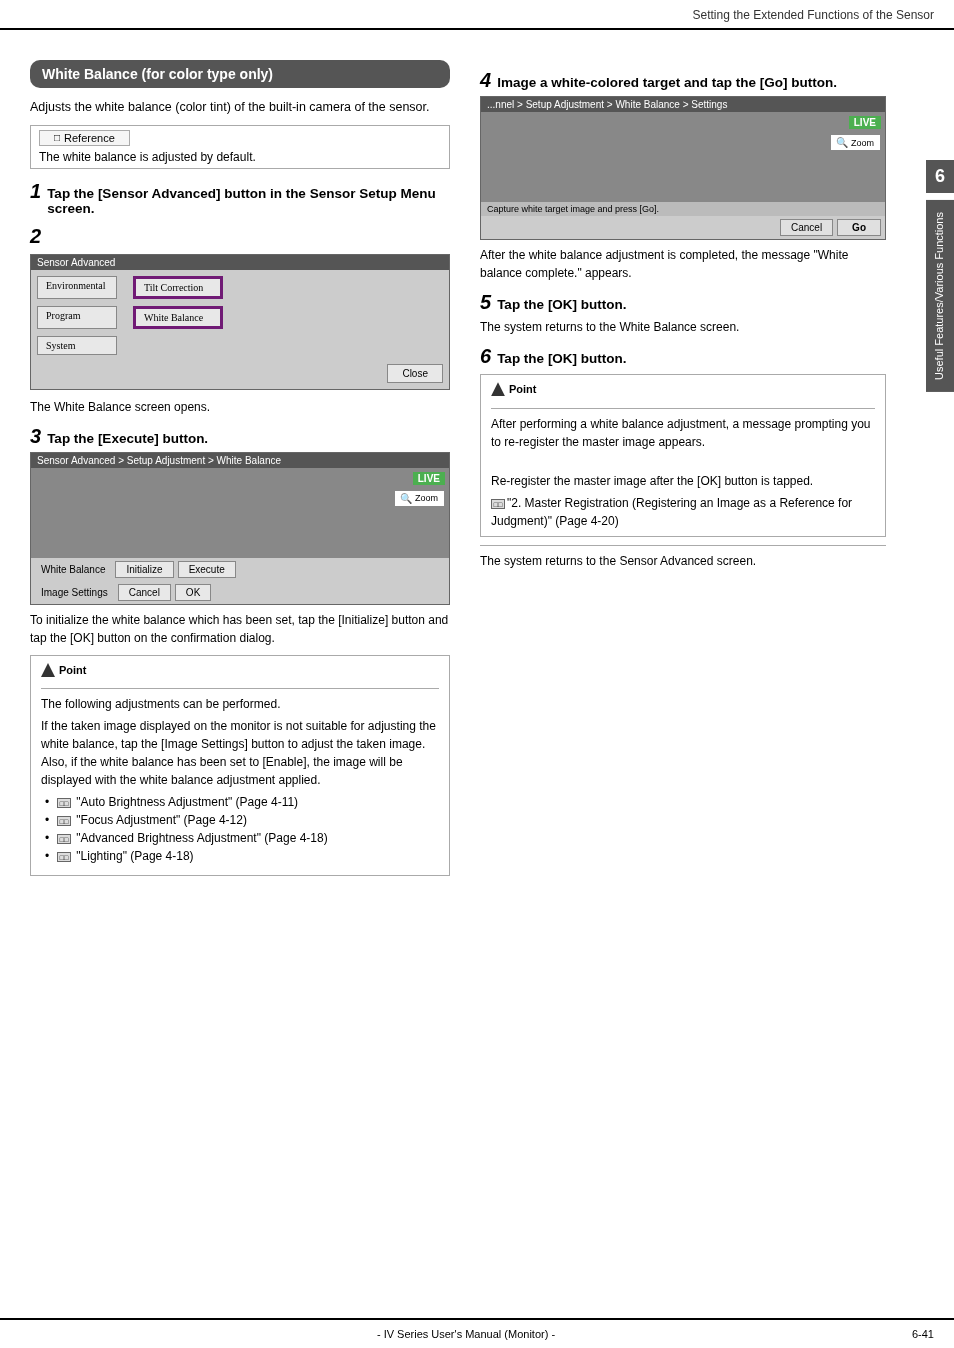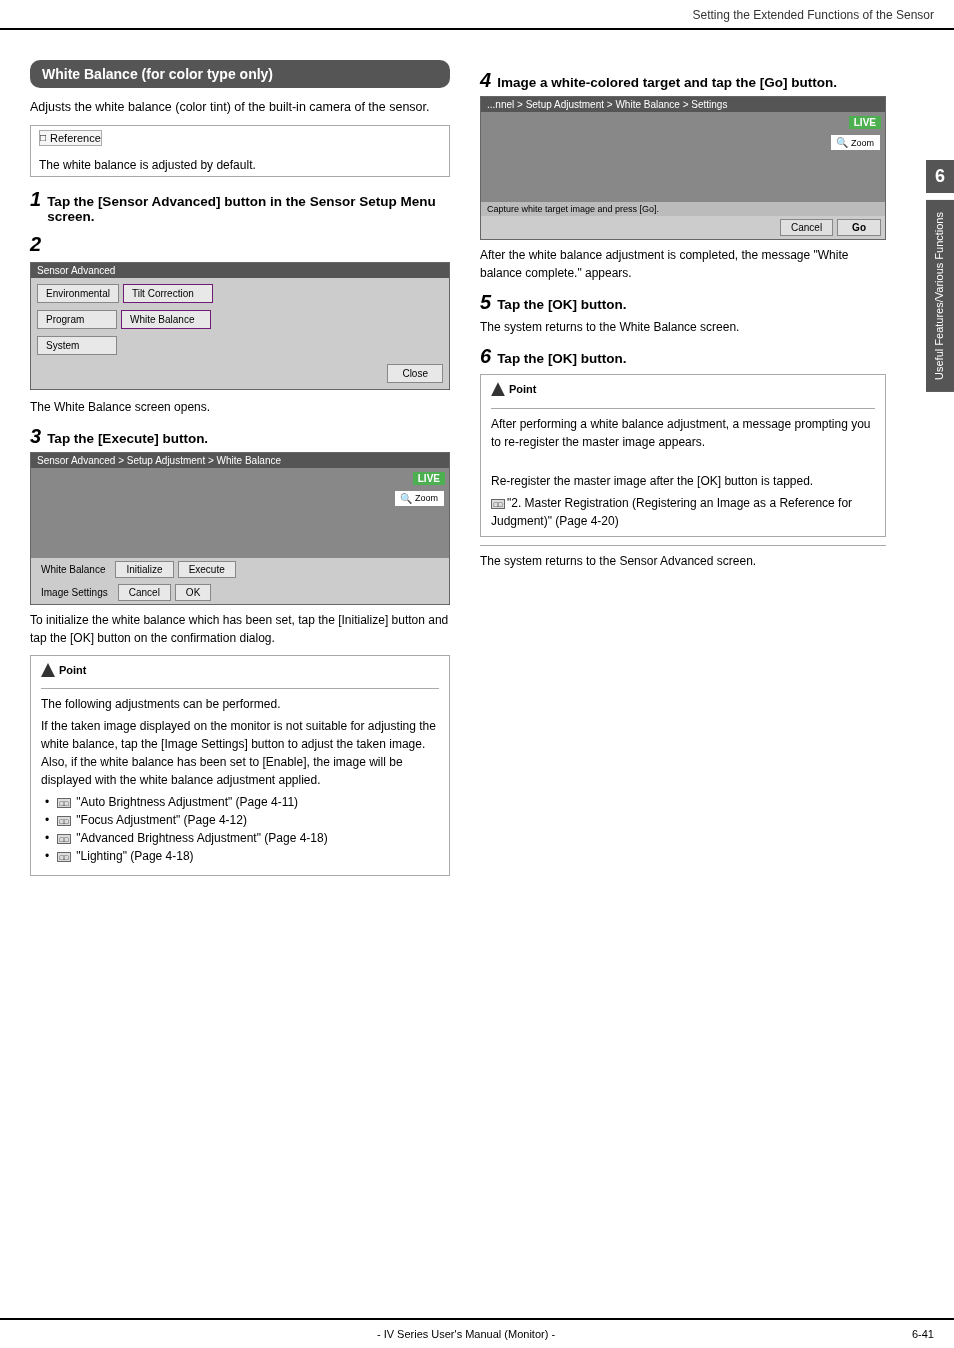--- a/index.html
+++ b/index.html
@@ -94,22 +94,22 @@
       border: 1px solid #aaa;
       padding: 4px 8px;
       margin: 8px 0 12px 0;
       font-size: 12px;
     }
     .reference-label {
       display: inline-flex;
       align-items: center;
       font-size: 11px;
       border: 1px solid #aaa;
-      padding: 1px 0;
-      margin-bottom: 12px;
+      padding: 1px 14px;
+      margin-bottom: 4px;
       background: #f5f5f5;
     }
     .reference-label::before {
       content: "□";
       margin-right: 4px;
       font-size: 10px;
     }
     
     .step-header {
       font-size: 13.5px;
@@ -147,32 +147,33 @@
     }
     .ui-btn-close {
       border: 1px solid #888;
       background: #e8e8e8;
       padding: 3px 14px;
       font-size: 10px;
       margin-left: auto;
     }
     .ui-menu-row {
       display: flex;
-      gap: 4px;
+      gap: 16px;
       margin-bottom: 3px;
+      font-family: Liberation Serif, serif;
     }
     .ui-menu-item {
       border: 1px solid #888;
       background: #e8e8e8;
       padding: 3px 8px;
       font-size: 10px;
       min-width: 80px;
     }
     .ui-menu-item2 {
-      border: 1px solid #701a75;
+      border: 3px solid #701a75;
       background: #e8e8e8;
       padding: 3px 8px;
       font-size: 10px;
       min-width: 90px;
     }
     
     .camera-view {
       background: #888;
       height: 90px;
       position: relative;

